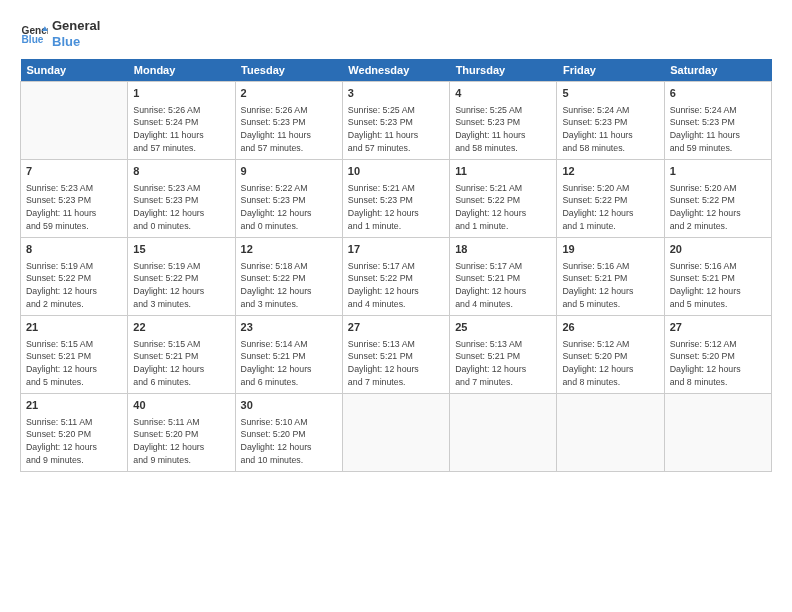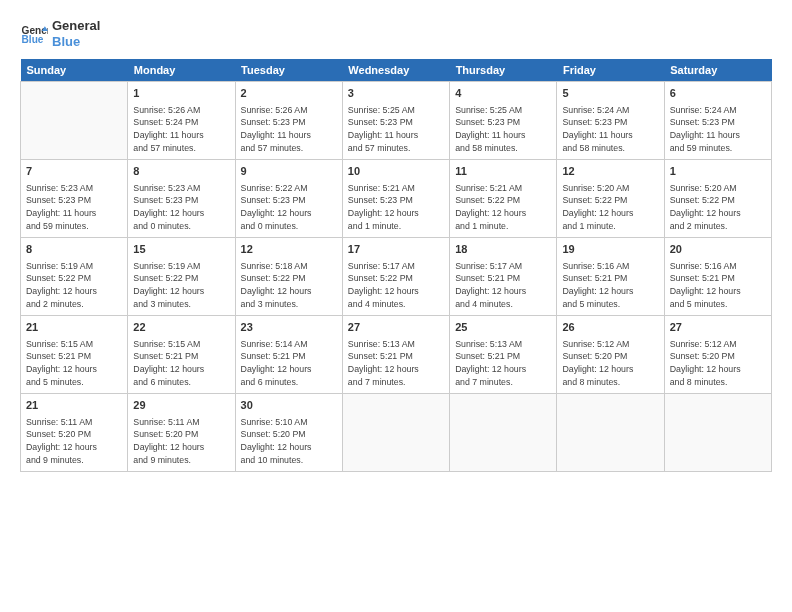--- a/index.html
+++ b/index.html
@@ -232,21 +232,21 @@
             <span class="day-num">27</span>
             <div class="day-info">Sunrise: 5:12 AM<br>Sunset: 5:20 PM<br>Daylight: 12 hours<br>and 8 minutes.</div>
           </td>
         </tr>
         <tr>
           <td>
             <span class="day-num">21</span>
             <div class="day-info">Sunrise: 5:11 AM<br>Sunset: 5:20 PM<br>Daylight: 12 hours<br>and 9 minutes.</div>
           </td>
           <td>
-            <span class="day-num">29</span>
+            <span class="day-num">40</span>
             <div class="day-info">Sunrise: 5:11 AM<br>Sunset: 5:20 PM<br>Daylight: 12 hours<br>and 9 minutes.</div>
           </td>
           <td>
             <span class="day-num">30</span>
             <div class="day-info">Sunrise: 5:10 AM<br>Sunset: 5:20 PM<br>Daylight: 12 hours<br>and 10 minutes.</div>
           </td>
           <td class="empty"></td>
           <td class="empty"></td>
           <td class="empty"></td>
           <td class="empty"></td>

